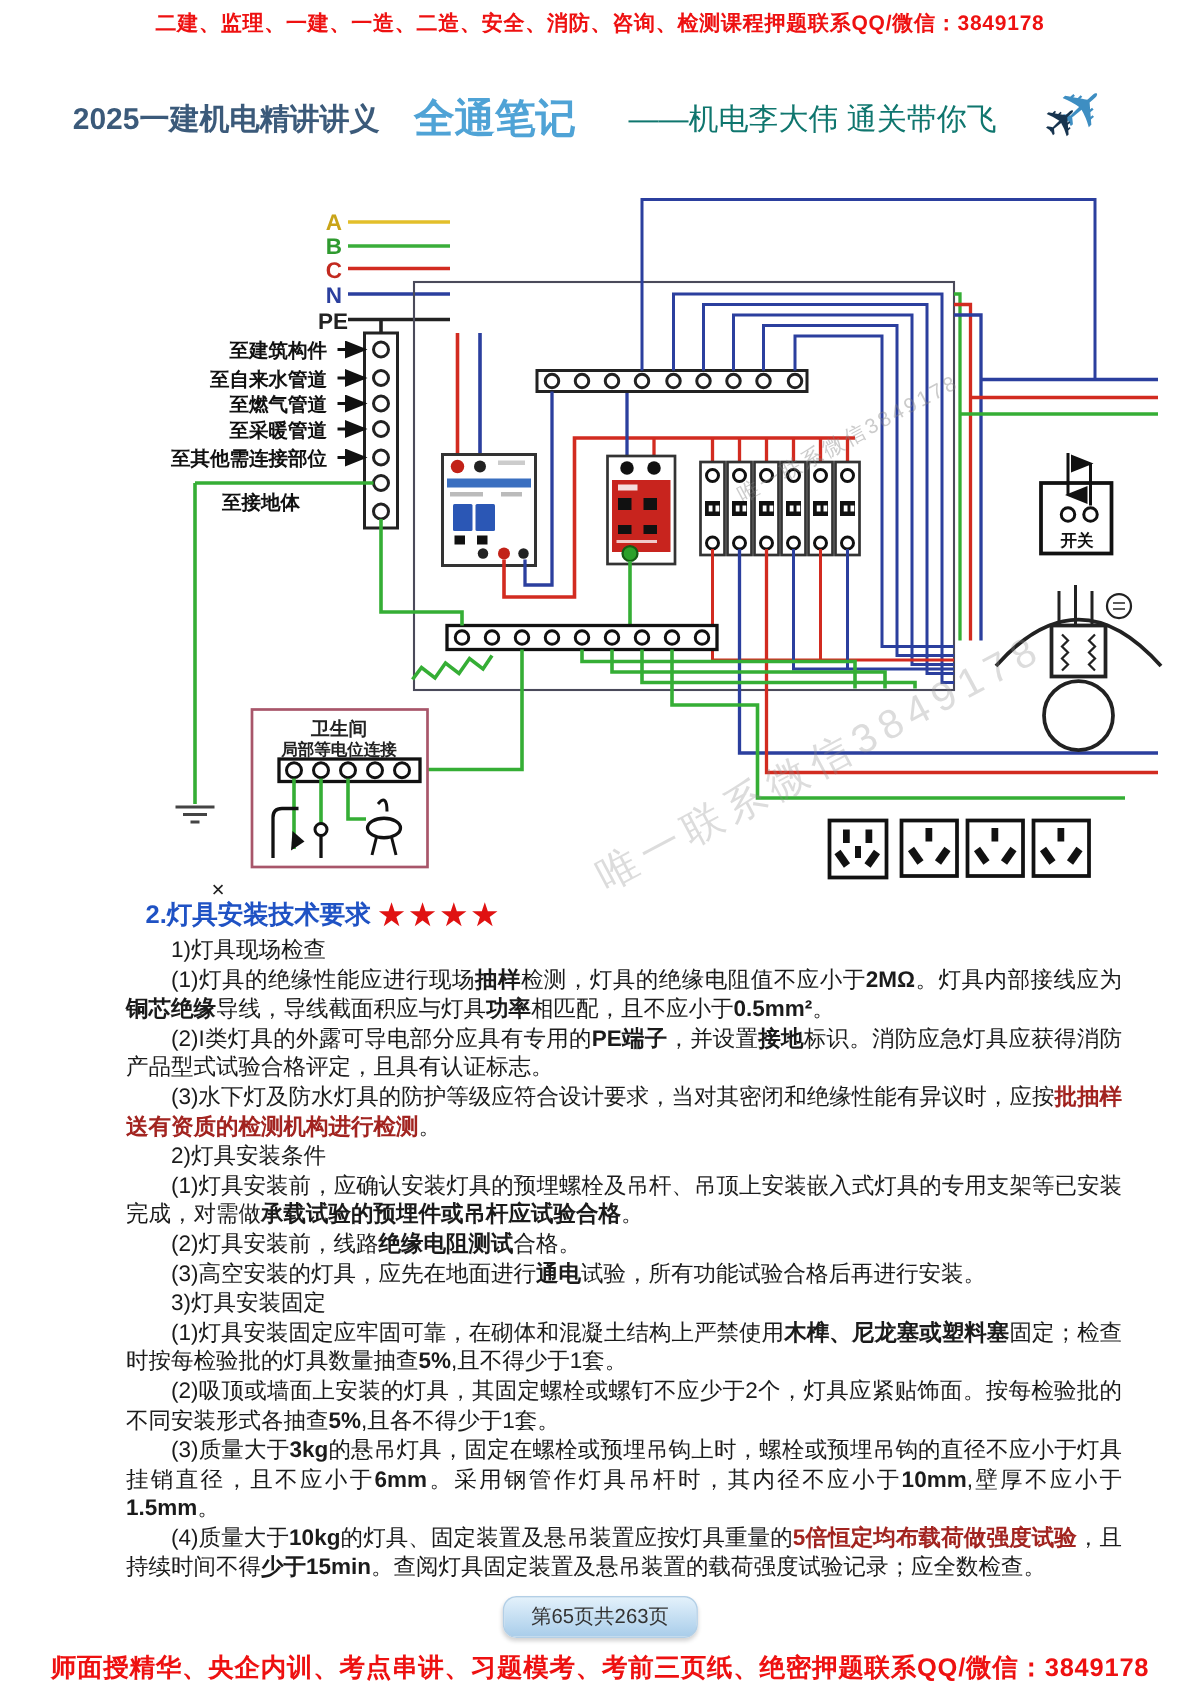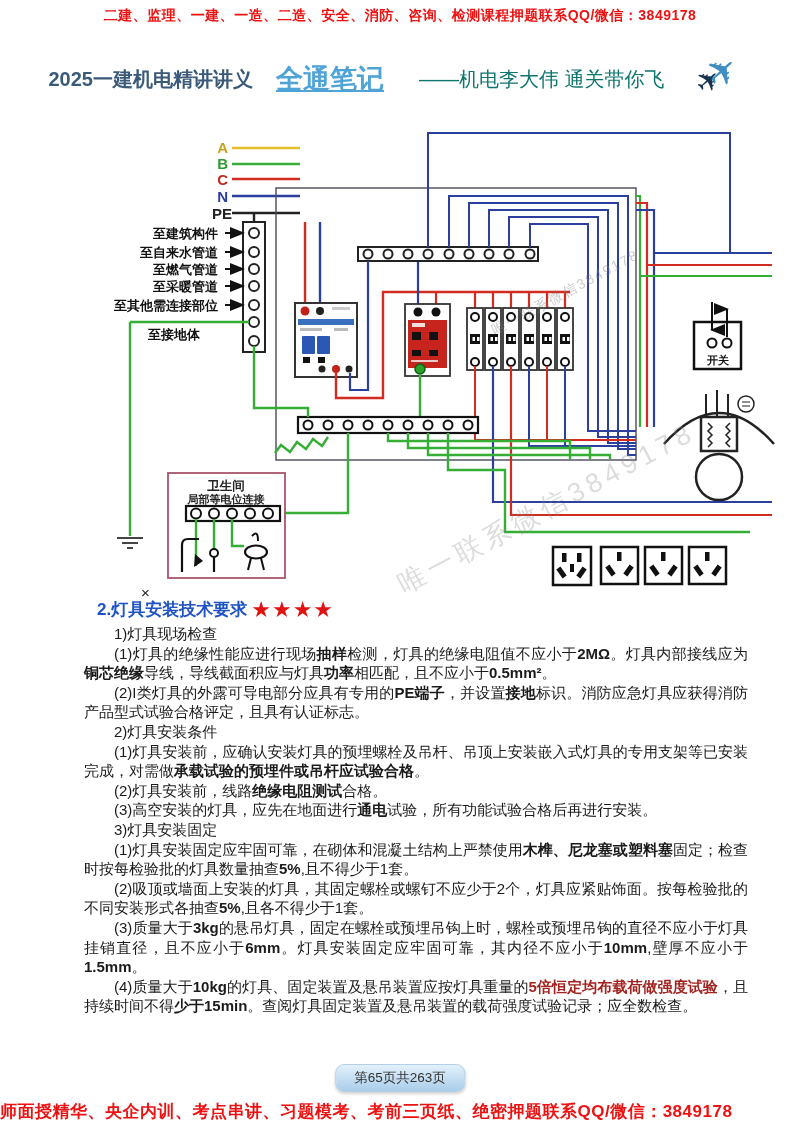--- a/index.html
+++ b/index.html
@@ -1,24 +1,24 @@
 <!DOCTYPE html>
 <html><head>
 <meta charset="utf-8">
 <style>
   html,body{margin:0;padding:0;background:#e8e8e8;}
   .page{position:relative;width:800px;height:1132px;background:#ffffff;margin:0 auto;overflow:hidden;
         font-family:"Liberation Sans","DejaVu Sans",sans-serif;}
   .banner-top{position:absolute;top:7px;left:0;width:100%;text-align:center;
         color:#ee1111;font-size:14px;font-weight:bold;letter-spacing:.5px;}
-  .banner-bottom{position:absolute;top:1100px;left:0;width:100%;
+  .banner-bottom{position:absolute;top:1100px;left:0;width:100%;text-align:center;
         color:#ee1111;font-size:17px;font-weight:bold;letter-spacing:.5px;}
   .header{position:absolute;top:56px;left:0;width:100%;display:flex;align-items:center;justify-content:center;gap:19px;}
   .h-prefix{color:#3b5a7a;font-size:20px;font-weight:bold;}
-  .h-main{color:#4fa3d6;font-size:27px;font-weight:600;margin:0 4px;text-decoration:underline;}
+  .h-main{color:#4fa3d6;font-size:27px;font-weight:600;margin:0 4px;}
   .h-suffix{color:#0f766e;font-size:20px;font-weight:normal;margin-left:12px;}
   .plane-wrap{position:relative;width:56px;height:46px;margin-left:12px;}
   .p-back{position:absolute;left:10px;top:-6px;font-size:38px;color:#3e8ec2;transform:rotate(-42deg);}
   .p-front{position:absolute;left:0px;top:8px;font-size:29px;color:#17344f;transform:rotate(-42deg);}
   .diagram-svg{position:absolute;left:95px;top:120px;}
   svg text{font-family:"Liberation Sans","DejaVu Sans",sans-serif;}
   .section-title{position:absolute;left:97px;top:598px;display:flex;align-items:center;}
   .st-text{color:#1f52c4;font-size:17px;font-weight:bold;}
   .st-stars{color:#e01212;font-size:22px;margin-left:4px;letter-spacing:1px;line-height:1;}
   .content{position:absolute;left:84px;top:624px;width:664px;font-size:15px;line-height:19.6px;
@@ -367,28 +367,29 @@
   <div class="section-title">
     <span class="st-text">2.</span>
       <span class="st-text">灯具安装技术要求</span>
     <span class="st-stars">★★★★</span>
   </div>
 
   <div class="content">
       <p><span>1)灯具现场检查</span></p>
       <p><span>(1)灯具的绝缘性能应进行现场</span><span class="b">抽样</span><span>检测，灯具的绝缘电阻值不应小于</span><span class="b">2MΩ</span><span>。灯具内部接线应为</span><span class="b">铜芯绝缘</span><span>导线，导线截面积应与灯具</span><span class="b">功率</span><span>相匹配，且不应小于</span><span class="b">0.5mm²</span><span>。</span></p>
       <p><span>(2)I类灯具的外露可导电部分应具有专用的</span><span class="b">PE端子</span><span>，并设置</span><span class="b">接地</span><span>标识。消防应急灯具应获得消防产品型式试验合格评定，且具有认证标志。</span></p>
+      <p><span>(3)水下灯及防水灯具的防护等级应符合设计要求，当对其密闭和绝缘性能有异议时，应按</span><span class="r">批抽样送有资质的检测机构进行检测</span><span>。</span></p>
       <p><span>2)灯具安装条件</span></p>
       <p><span>(1)灯具安装前，应确认安装灯具的预埋螺栓及吊杆、吊顶上安装嵌入式灯具的专用支架等已安装完成，对需做</span><span class="b">承载试验的预埋件或吊杆应试验合格</span><span>。</span></p>
       <p><span>(2)灯具安装前，线路</span><span class="b">绝缘电阻测试</span><span>合格。</span></p>
       <p><span>(3)高空安装的灯具，应先在地面进行</span><span class="b">通电</span><span>试验，所有功能试验合格后再进行安装。</span></p>
       <p><span>3)灯具安装固定</span></p>
       <p><span>(1)灯具安装固定应牢固可靠，在砌体和混凝土结构上严禁使用</span><span class="b">木榫、尼龙塞或塑料塞</span><span>固定；检查时按每检验批的灯具数量抽查</span><span class="b">5%</span><span>,且不得少于1套。</span></p>
       <p><span>(2)吸顶或墙面上安装的灯具，其固定螺栓或螺钉不应少于2个，灯具应紧贴饰面。按每检验批的不同安装形式各抽查</span><span class="b">5%</span><span>,且各不得少于1套。</span></p>
-      <p><span>(3)质量大于</span><span class="b">3kg</span><span>的悬吊灯具，固定在螺栓或预埋吊钩上时，</span><span>螺栓或预埋吊钩的直径不应小于灯具挂销直径，且不应小于</span><span class="b">6mm</span><span>。灯具安装固定应牢固可靠，其内径不应小于</span><span class="b">10mm</span><span>,壁厚不应小于</span><span class="b">1.5mm</span><span>。</span></p>
+      <p><span>(3)质量大于</span><span class="b">3kg</span><span>的悬吊灯具，固定在螺栓或预埋吊钩上时，</span><span>螺栓或预埋吊钩的直径不应小于灯具挂销直径，且不应小于</span><span class="b">6mm</span><span>。采用钢管作灯具吊杆时，其内径不应小于</span><span class="b">10mm</span><span>,壁厚不应小于</span><span class="b">1.5mm</span><span>。</span></p>
       <p><span>(4)质量大于</span><span class="b">10kg</span><span>的灯具、固定装置及悬吊装置应按灯具重量的</span><span class="r">5倍恒定均布载荷做强度试验</span><span>，且持续时间不得</span><span class="b">少于15min</span><span>。查阅灯具固定装置及悬吊装置的载荷强度试验记录；应全数检查。</span></p>
     </div>
 
   <div class="footer-pill">第65页共263页</div>
 
   <div class="banner-bottom">师面授精华、央企内训、考点串讲、习题模考、考前三页纸、绝密押题联系QQ/微信：3849178</div>
 
 </div>
 
 </body></html>

